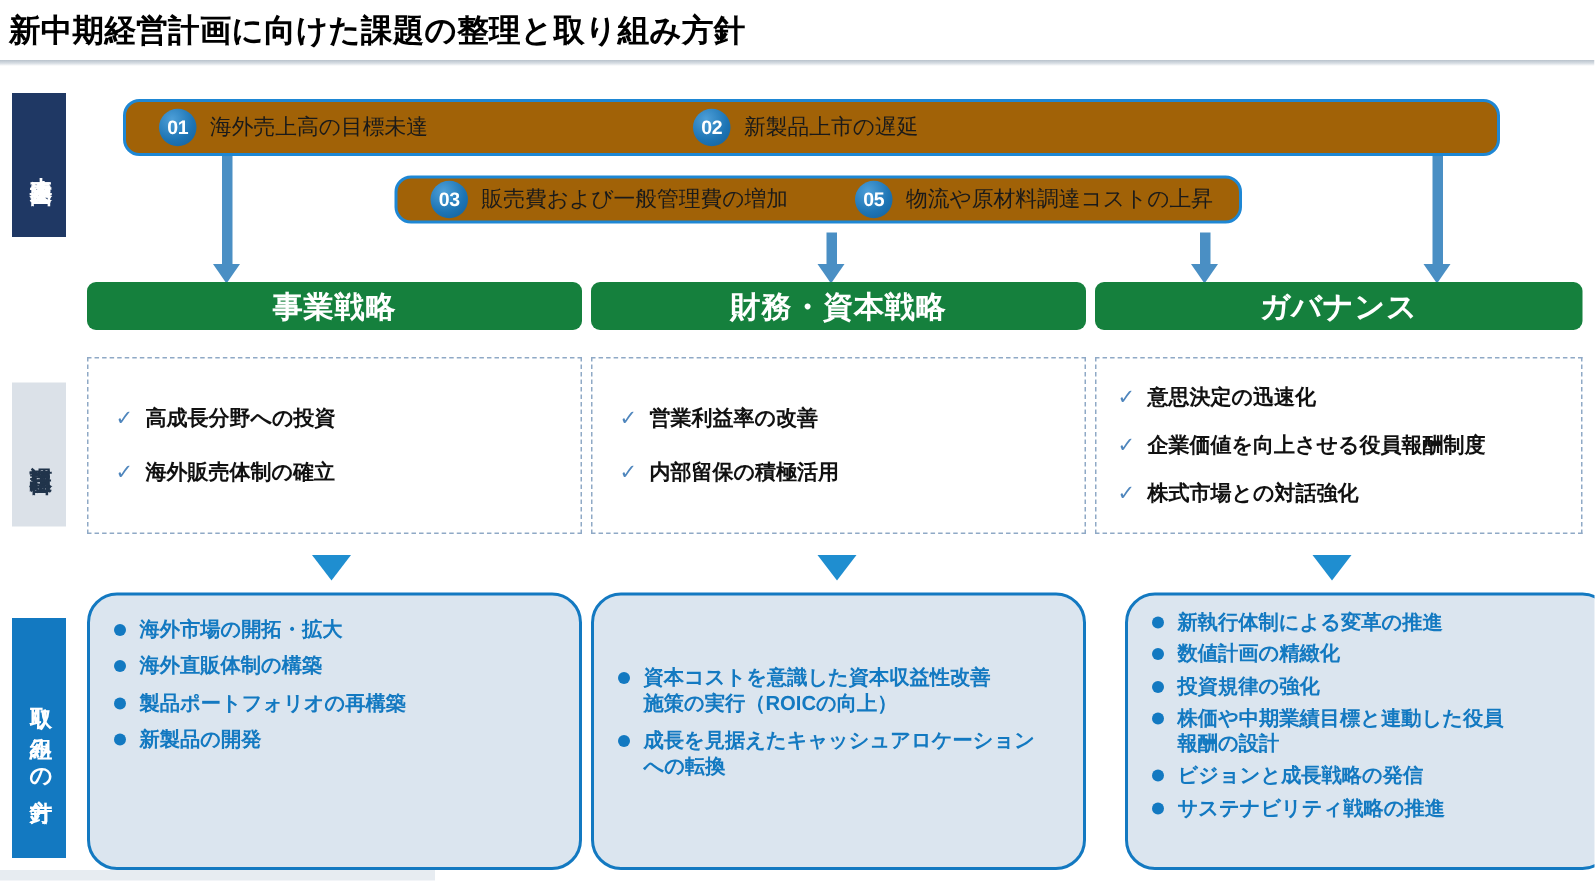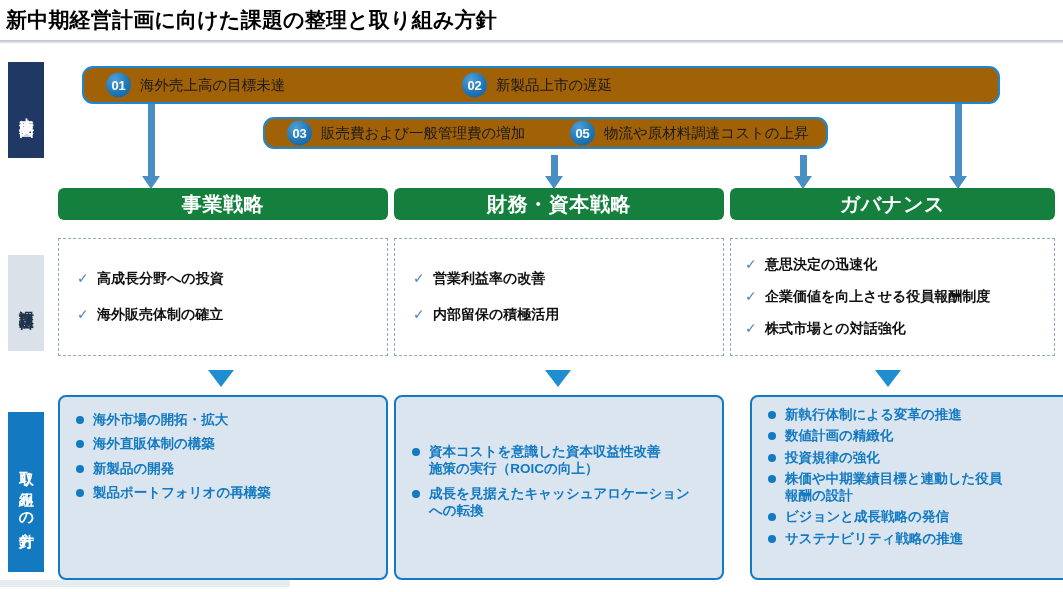--- a/index.html
+++ b/index.html
@@ -178,21 +178,21 @@
     border-left: 13px solid transparent;
     border-right: 13px solid transparent;
     border-top: 17px solid #1f8ed0;
   }
 
   
   .action-box {
     position: absolute;
     box-sizing: border-box;
     border: 2.2px solid #1379c1;
-    border-radius: 8px;
+    border-radius: 20px;
     background: #dbe5ef;
     padding: 14px 14px 20px 16px;
   }
   .action-item {
     display: flex;
     align-items: flex-start;
     font-size: 13.5px;
     font-weight: bold;
     color: #1379c1;
     line-height: 1.28;
@@ -329,25 +329,25 @@
   <div class="action-item">
     <span class="action-dot"></span>
     <span class="action-text">海外市場の開拓・拡大</span>
   </div>
   <div class="action-item">
     <span class="action-dot"></span>
     <span class="action-text">海外直販体制の構築</span>
   </div>
   <div class="action-item">
     <span class="action-dot"></span>
+    <span class="action-text">製品ポートフォリオの再構築</span>
+  </div>
+  <div class="action-item">
+    <span class="action-dot"></span>
     <span class="action-text">新製品の開発</span>
-  </div>
-  <div class="action-item">
-    <span class="action-dot"></span>
-    <span class="action-text">製品ポートフォリオの再構築</span>
   </div>
 </div>
 
 <div class="action-box" style="left:394px; top:395px; width:330px; height:185px; padding-top:46px;">
   <div class="action-item">
     <span class="action-dot"></span>
     <span class="action-text">資本コストを意識した資本収益性改善
 施策の実行（ROICの向上）</span>
   </div>
   <div class="action-item">

